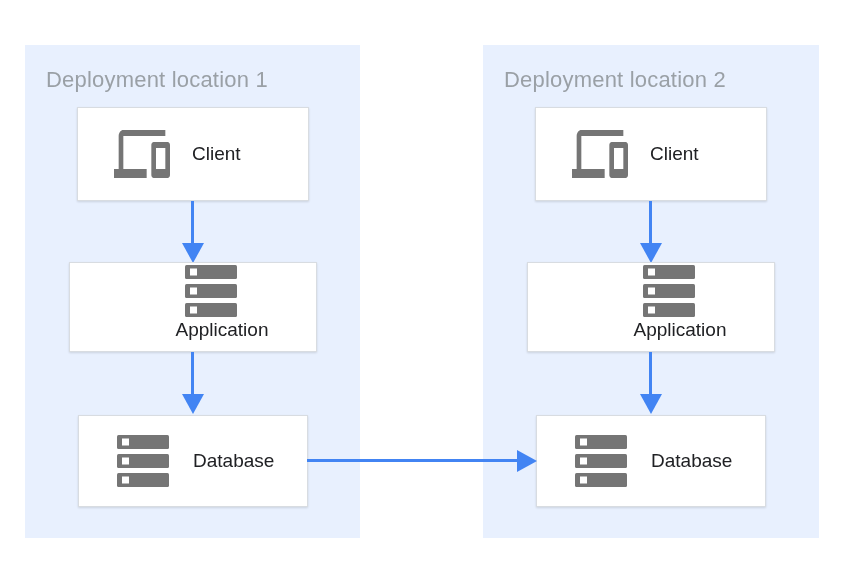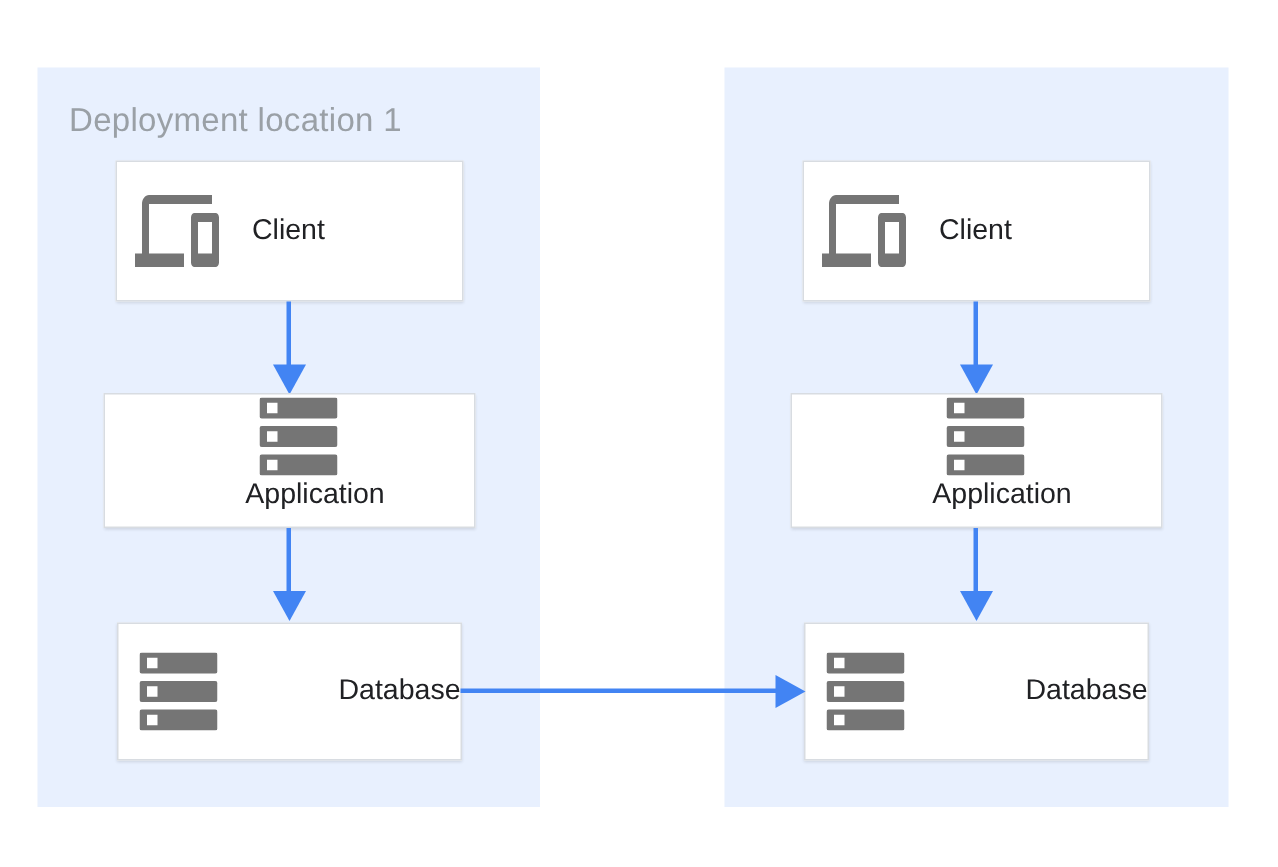--- a/index.html
+++ b/index.html
@@ -32,26 +32,26 @@
     white-space: nowrap;
   }
 
   .node {
     position: absolute;
     background: #ffffff;
     border: 1px solid #d8dce1;
     box-shadow: 0 1px 2px rgba(0,0,0,0.12);
     display: flex;
     align-items: center;
-    padding-left: 12px;
+    padding-left: 36px;
     box-sizing: border-box;
   }
   .node-client      { left: 52px; top: 62px;  width: 232px; height: 94px; }
   .node-application { left: 44px; top: 217px; width: 248px; height: 90px; flex-direction: column; }
-  .node-database    { left: 53px; top: 370px; width: 230px; height: 92px; justify-content: space-between; }
+  .node-database    { left: 53px; top: 370px; width: 230px; height: 92px; }
 
   .iconwrap {
     width: 56px;
     display: flex;
     justify-content: center;
     align-items: center;
     flex: 0 0 56px;
   }
   .node-label {
     margin-left: 22px;
@@ -159,20 +159,21 @@
             <rect x="5" y="22.5" width="7" height="7"></rect>
             <rect x="5" y="41.5" width="7" height="7"></rect>
           </g>
         </svg>
       </span>
       <span class="node-label">Database</span>
     </div>
   </div>
 
   <div class="zone zone-2">
+    <div class="zone-title">Deployment location 2</div>
 
     <div class="node node-client">
       <span class="iconwrap">
         <svg width="60" height="48" viewBox="0 4 24 16" preserveAspectRatio="none" aria-hidden="true">
           <path fill="#757575" d="M4 6h18V4H4c-1.1 0-2 .9-2 2v11H0v3h14v-3H4V6zm19 2h-6c-.55 0-1 .45-1 1v10c0 .55.45 1 1 1h6c.55 0 1-.45 1-1V9c0-.55-.45-1-1-1zm-1 9h-4v-7h4v7z"></path>
         </svg>
       </span>
       <span class="node-label">Client</span>
     </div>
 

